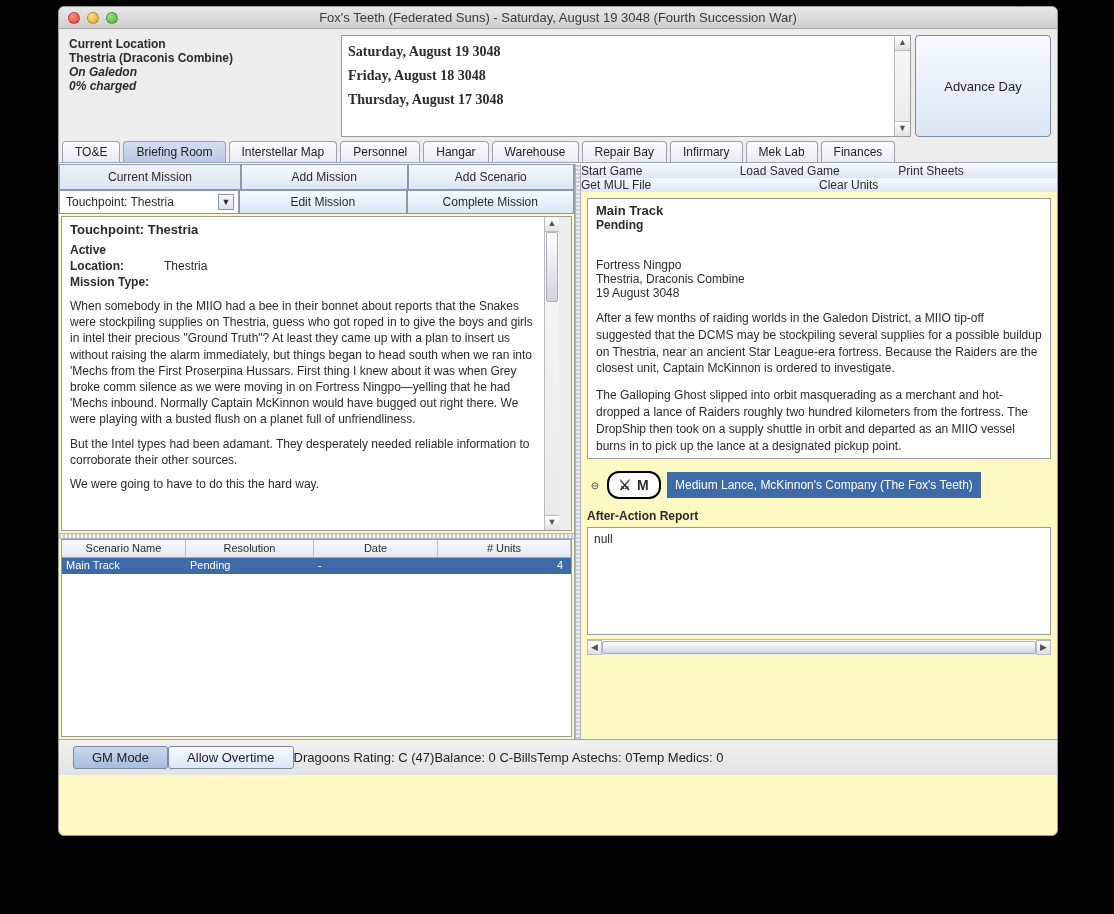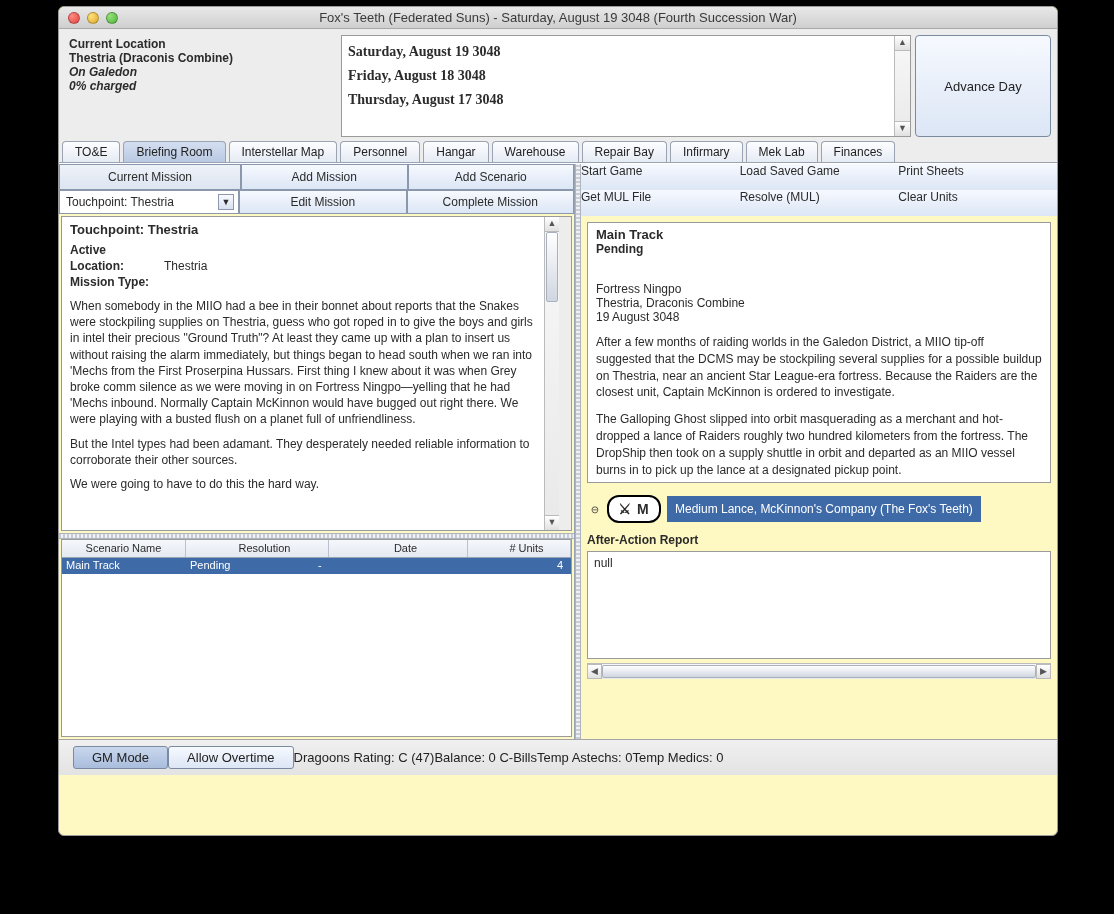--- a/index.html
+++ b/index.html
@@ -37,28 +37,28 @@
   .select-box { flex: 0 0 180px; border: 1px solid #8a97ad; background: #fff; display: flex; align-items: center; justify-content: space-between; padding: 0 4px 0 6px; font-size: 12px; }
   .select-arrow { width: 16px; height: 16px; background: linear-gradient(#f8faff,#d8e1ef); border: 1px solid #8a97ad; display:flex; align-items:center; justify-content:center; font-size:9px; }
   .briefing { flex: 1; position: relative; margin: 2px; border: 1px solid #9a9a9a; background: #fff; }
   .briefing-inner { position: absolute; left: 0; right: 28px; top: 0; bottom: 0; padding: 4px 8px; overflow: hidden; line-height: 1.35; }
   .briefing-inner h4 { font-size: 13px; font-weight: bold; margin-bottom: 3px; }
   .briefing-inner .row { display: flex; gap: 4px; }
   .briefing-inner .lbl { font-weight: bold; width: 90px; }
   .briefing-inner p { margin-top: 8px; font-size: 12px; }
   .resize-grip { height: 6px; background: repeating-linear-gradient(90deg,#c8cdd5,#c8cdd5 2px,#eef0f4 2px,#eef0f4 4px); border-top:1px solid #aeb4bf; border-bottom:1px solid #aeb4bf; }
   .table { height: 198px; display:flex; flex-direction:column; border:1px solid #9a9a9a; margin:0 2px 2px 2px; }
-  .thead { height: 18px; display: flex; background: linear-gradient(#f5f7fb,#e4e9f1); border-bottom: 1px solid #9aa3b2; gap: 15px; }
+  .thead { height: 18px; display: flex; background: linear-gradient(#f5f7fb,#e4e9f1); border-bottom: 1px solid #9aa3b2; }
   .th { border-right: 1px solid #bac1cd; text-align: center; font-size: 11px; padding-top: 2px; }
   .th:nth-child(1){flex:0 0 124px;} .th:nth-child(2){flex:0 0 128px;} .th:nth-child(3){flex:0 0 124px;} .th:nth-child(4){flex:1;}
   .tbody { flex:1; background:#fff; }
   .tr { display: flex; height: 16px; background: #3e6aa8; color: #fff; font-size: 11px; }
   .td { padding: 1px 4px; }
   .td:nth-child(1){flex:0 0 124px;} .td:nth-child(2){flex:0 0 128px;} .td:nth-child(3){flex:0 0 124px;} .td:nth-child(4){flex:1; text-align:right; padding-right:8px;}
-  .right-btns { display:flex; height:26px; }
+  .right-btns { display:flex; height:14px; }
   .right-btns .btn { flex:1; }
   .track-box { margin: 6px; border: 1px solid #9a9a9a; background: #fff; padding: 4px 8px; }
   .track-box h4 { font-size: 13px; font-weight: bold; }
   .track-box p { margin-top: 10px; font-size: 12px; line-height:1.4; }
   .lance-row { display:flex; align-items:center; gap:6px; margin: 6px 0 6px 8px; }
   .tree-toggle { width:12px; height:12px; font-size:10px; display:flex; align-items:center; justify-content:center; color:#444; }
   .lance-icon { width: 54px; height: 28px; border: 2px solid #000; border-radius: 12px; background:#fff; display:flex; align-items:center; justify-content:center; font-weight:bold; font-size:14px; letter-spacing:1px; }
   .lance-label { flex:0 0 314px; height: 26px; background: #3e6aa8; color: #fff; display:flex; align-items:center; padding:0 8px; font-size:12px; }
   .aar { margin: 4px 6px; }
   .aar b { font-size: 12px; }
@@ -186,21 +186,20 @@
     <div class="splitter"></div>
 
     <div class="right-panel">
       <div class="right-btns">
         <div class="btn">Start Game</div>
         <div class="btn">Load Saved Game</div>
         <div class="btn">Print Sheets</div>
       </div>
       <div class="right-btns">
         <div class="btn">Get MUL File</div>
-        <div class="btn">Resolve (MUL)</div>
         <div class="btn">Clear Units</div>
       </div>
       <div class="track-box">
         <h4>Main Track</h4>
         <div><b>Pending</b></div>
         <div style="margin-top:26px;">Fortress Ningpo</div>
         <div>Thestria, Draconis Combine</div>
         <div>19 August 3048</div>
         <p>After a few months of raiding worlds in the Galedon District, a MIIO tip-off suggested that the DCMS may be stockpiling several supplies for a possible buildup on Thestria, near an ancient Star League-era fortress. Because the Raiders are the closest unit, Captain McKinnon is ordered to investigate.</p>
         <p>The Galloping Ghost slipped into orbit masquerading as a merchant and hot-dropped a lance of Raiders roughly two hundred kilometers from the fortress. The DropShip then took on a supply shuttle in orbit and departed as an MIIO vessel burns in to pick up the lance at a designated pickup point.</p>

